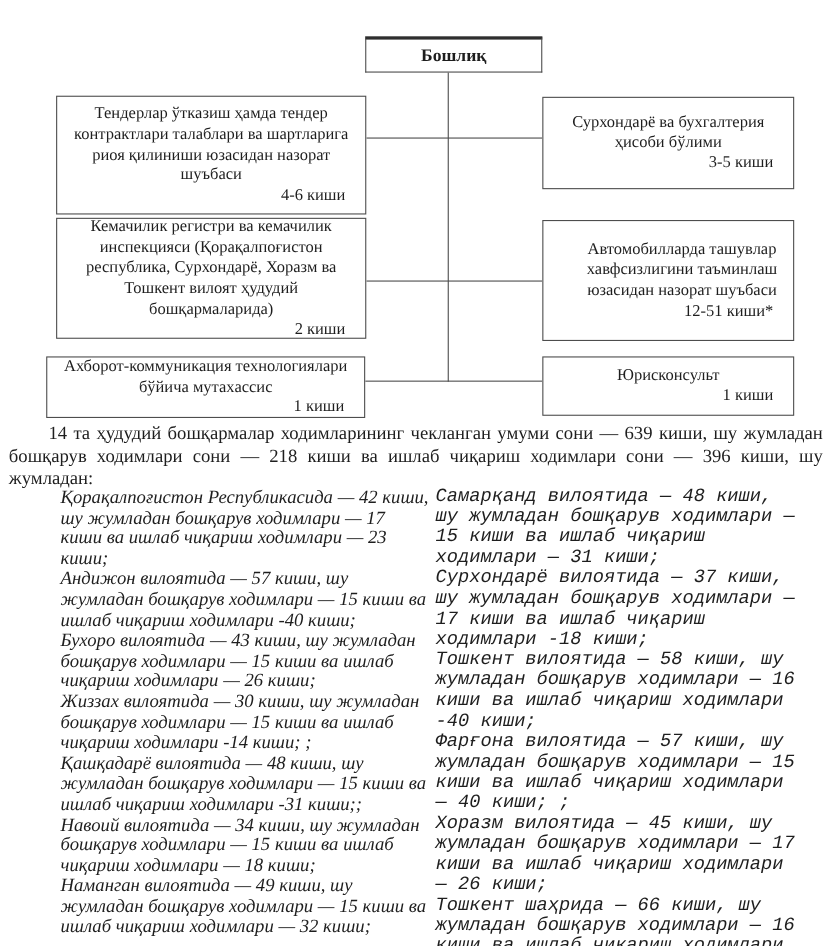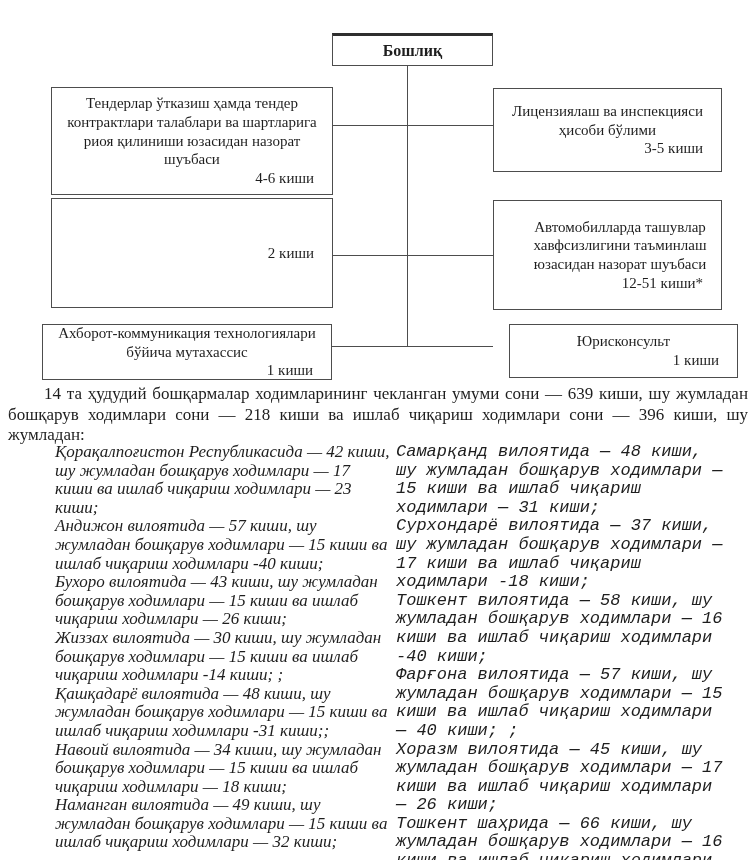--- a/index.html
+++ b/index.html
@@ -19,21 +19,21 @@
   .box-title { text-align:center; }
   .box-count { text-align:right; padding-right:10px; }
   .b-root { left:332px; top:33px; width:161px; height:33px;
             border-top:3px solid #2e2e2e; font-weight:bold; font-size:16px; }
   .b-root .box-title { text-align:center; }
   .b-l1 { left:51px;  top:87px;  width:282px; height:108px;  }
   .b-r1 { left:493px; top:88px;  width:229px; height:84px;  }
   .b-l2 { left:51px;  top:198px; width:282px; height:110px; }
   .b-r2 { left:493px; top:200px; width:229px; height:110px;padding-left:33px; }
   .b-l3 { left:42px;  top:324px; width:290px; height:56px;  }
-  .b-r3 { left:493px; top:324px; width:229px; height:54px;margin-left:16px;  }
+  .b-r3 { left:493px; top:324px; width:229px; height:54px;  }
 
   
   .line { position:absolute; background:#4d4d4d; }
   .v-main { left:407px; top:66px; width:1px; height:281px; }
   .h-1 { left:333px; top:125px; width:160px; height:1px; }
   .h-2 { left:333px; top:255px; width:160px; height:1px; }
   .h-3 { left:332px; top:346px; width:161px; height:1px; }
 
   
   .summary {
@@ -62,25 +62,26 @@
     <div class="line h-1"></div>
     <div class="line h-2"></div>
     <div class="line h-3"></div>
 
     <div class="box b-l1">
       <div class="box-title">Тендерлар ўтказиш ҳамда тендер контрактлари талаблари ва шартларига риоя қилиниши юзасидан назорат шуъбаси</div>
       <div class="box-count">4-6 киши</div>
     </div>
 
     <div class="box b-r1">
-      <div class="box-title">Лицензиялаш ва инспекцияси ҳисоби бўлими</div>
+      <div class="box-title">Сурхондарё ва бухгалтерия ҳисоби бўлими</div>
       <div class="box-count">3-5 киши</div>
     </div>
 
     <div class="box b-l2">
+      <div class="box-title">Кемачилик регистри ва кемачилик инспекцияси (Қорақалпоғистон республика, Сурхондарё, Хоразм ва Тошкент вилоят ҳудудий бошқармаларида)</div>
       <div class="box-count">2 киши</div>
     </div>
 
     <div class="box b-r2">
       <div class="box-title">Автомобилларда ташувлар хавфсизлигини таъминлаш юзасидан назорат шуъбаси</div>
       <div class="box-count">12-51 киши*</div>
     </div>
 
     <div class="box b-l3">
       <div class="box-title">Ахборот-коммуникация технологиялари бўйича мутахассис</div>

